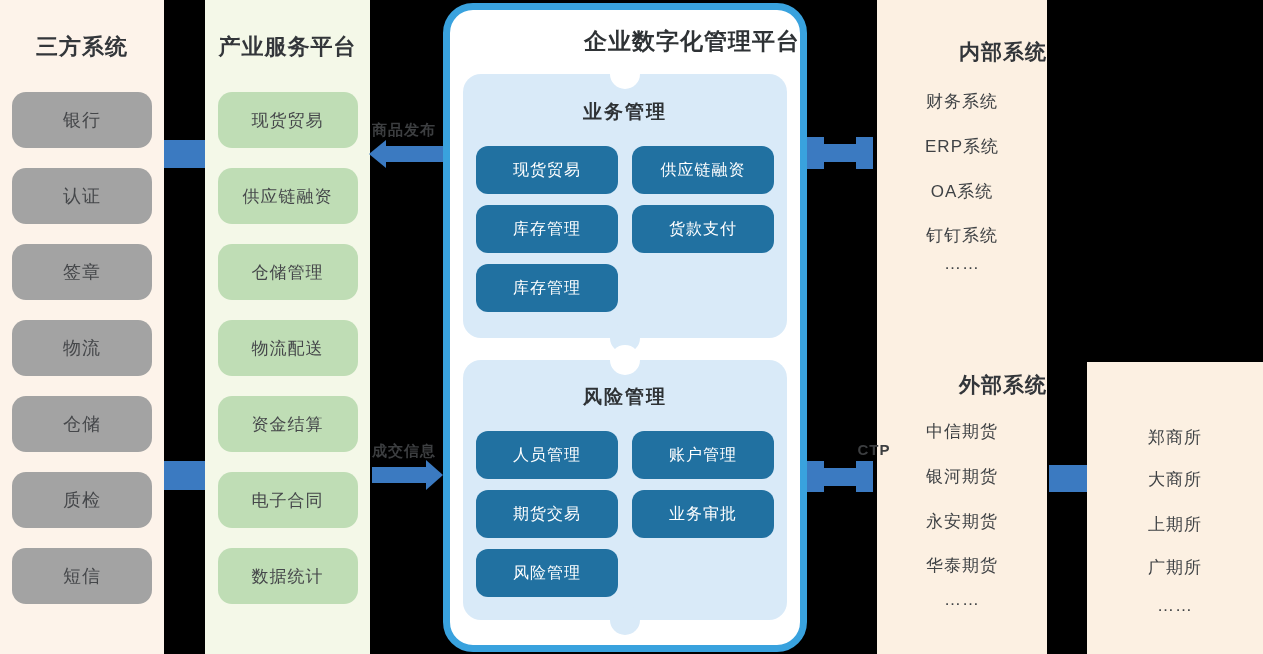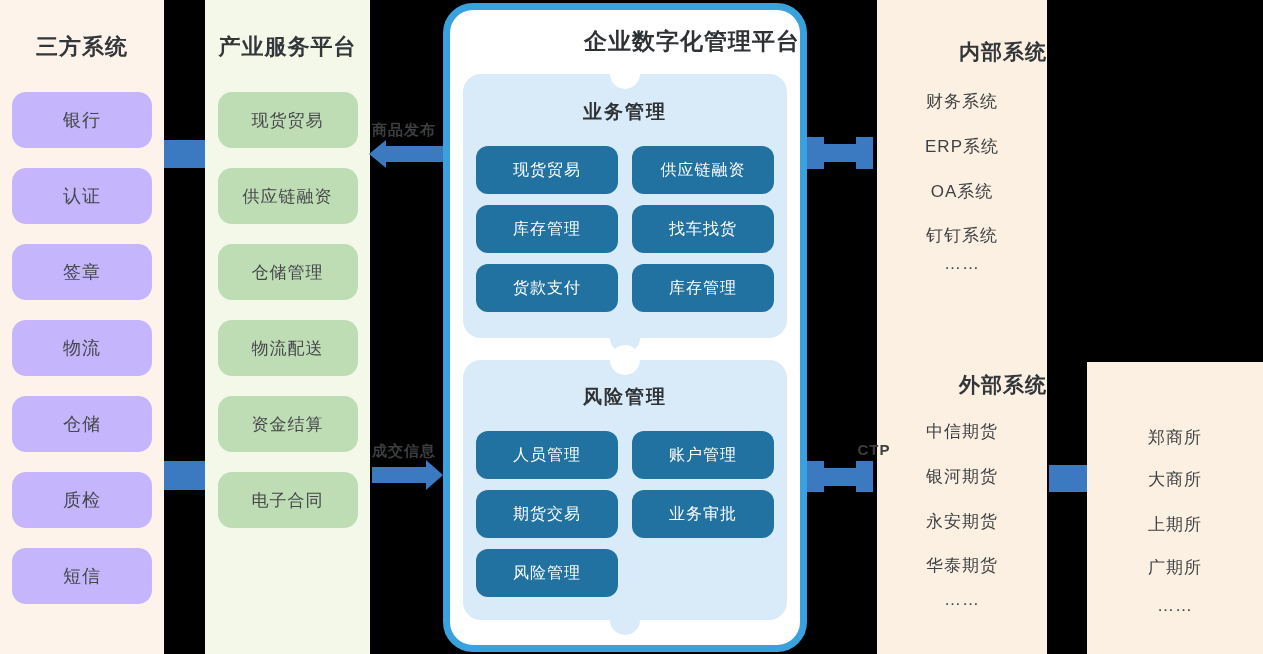--- a/index.html
+++ b/index.html
@@ -16,21 +16,21 @@
     padding-top:32px;letter-spacing:1px;
   }
   .boxlist{display:flex;flex-direction:column;gap:20px;align-items:center;margin-top:30px;}
   .box{
     width:140px;height:56px;border-radius:14px;
     display:flex;align-items:center;justify-content:center;
     font-size:18px;color:#45474a;letter-spacing:1px;
   }
   
   .col-third{left:0;width:164px;background:#fdf3ea;}
-  .col-third .box{background:#c4b5fd;}
+  .col-third .box{background:#a3a3a3;}
   
   .col-industry{left:205px;width:165px;background:#f4f8e8;}
   .col-industry .box{background:#bfddb5;font-size:17px;}
   
   .col-systems{left:877px;width:170px;background:#fcf0e2;}
   .col-exchanges{position:absolute;left:1087px;top:362px;width:176px;height:292px;background:#fcf0e2;text-decoration:underline;}
   .abs-line{position:absolute;left:0;right:0;text-align:center;font-size:17px;color:#3f4245;line-height:24px;letter-spacing:1px;}
   .abs-title{position:absolute;left:0;right:0;text-align:right;font-size:21px;font-weight:bold;color:#33363a;line-height:28px;letter-spacing:1px;}
   
   .platform{
@@ -105,33 +105,33 @@
 
 <div class="col col-industry">
   <div class="col-title">产业服务平台</div>
   <div class="boxlist">
     <div class="box">现货贸易</div>
     <div class="box">供应链融资</div>
     <div class="box">仓储管理</div>
     <div class="box">物流配送</div>
     <div class="box">资金结算</div>
     <div class="box">电子合同</div>
+    <div class="box">数据统计</div>
   </div>
 </div>
 
 <div class="platform">
   <div class="platform-title">企业数字化管理平台</div>
 
   <div class="panel panel-business">
     <div class="panel-title">业务管理</div>
     <div class="btn-grid">
       <div class="pbtn">现货贸易</div>
       <div class="pbtn">供应链融资</div>
       <div class="pbtn">库存管理</div>
-      <div class="pbtn">找车找货</div>
       <div class="pbtn">货款支付</div>
       <div class="pbtn">库存管理</div>
     </div>
   </div>
   <div class="circle notch" style="left:160px;top:49px;"></div>
   <div class="circle tab" style="left:160px;top:313px;"></div>
 
   <div class="panel panel-risk">
     <div class="panel-title">风险管理</div>
     <div class="btn-grid">

